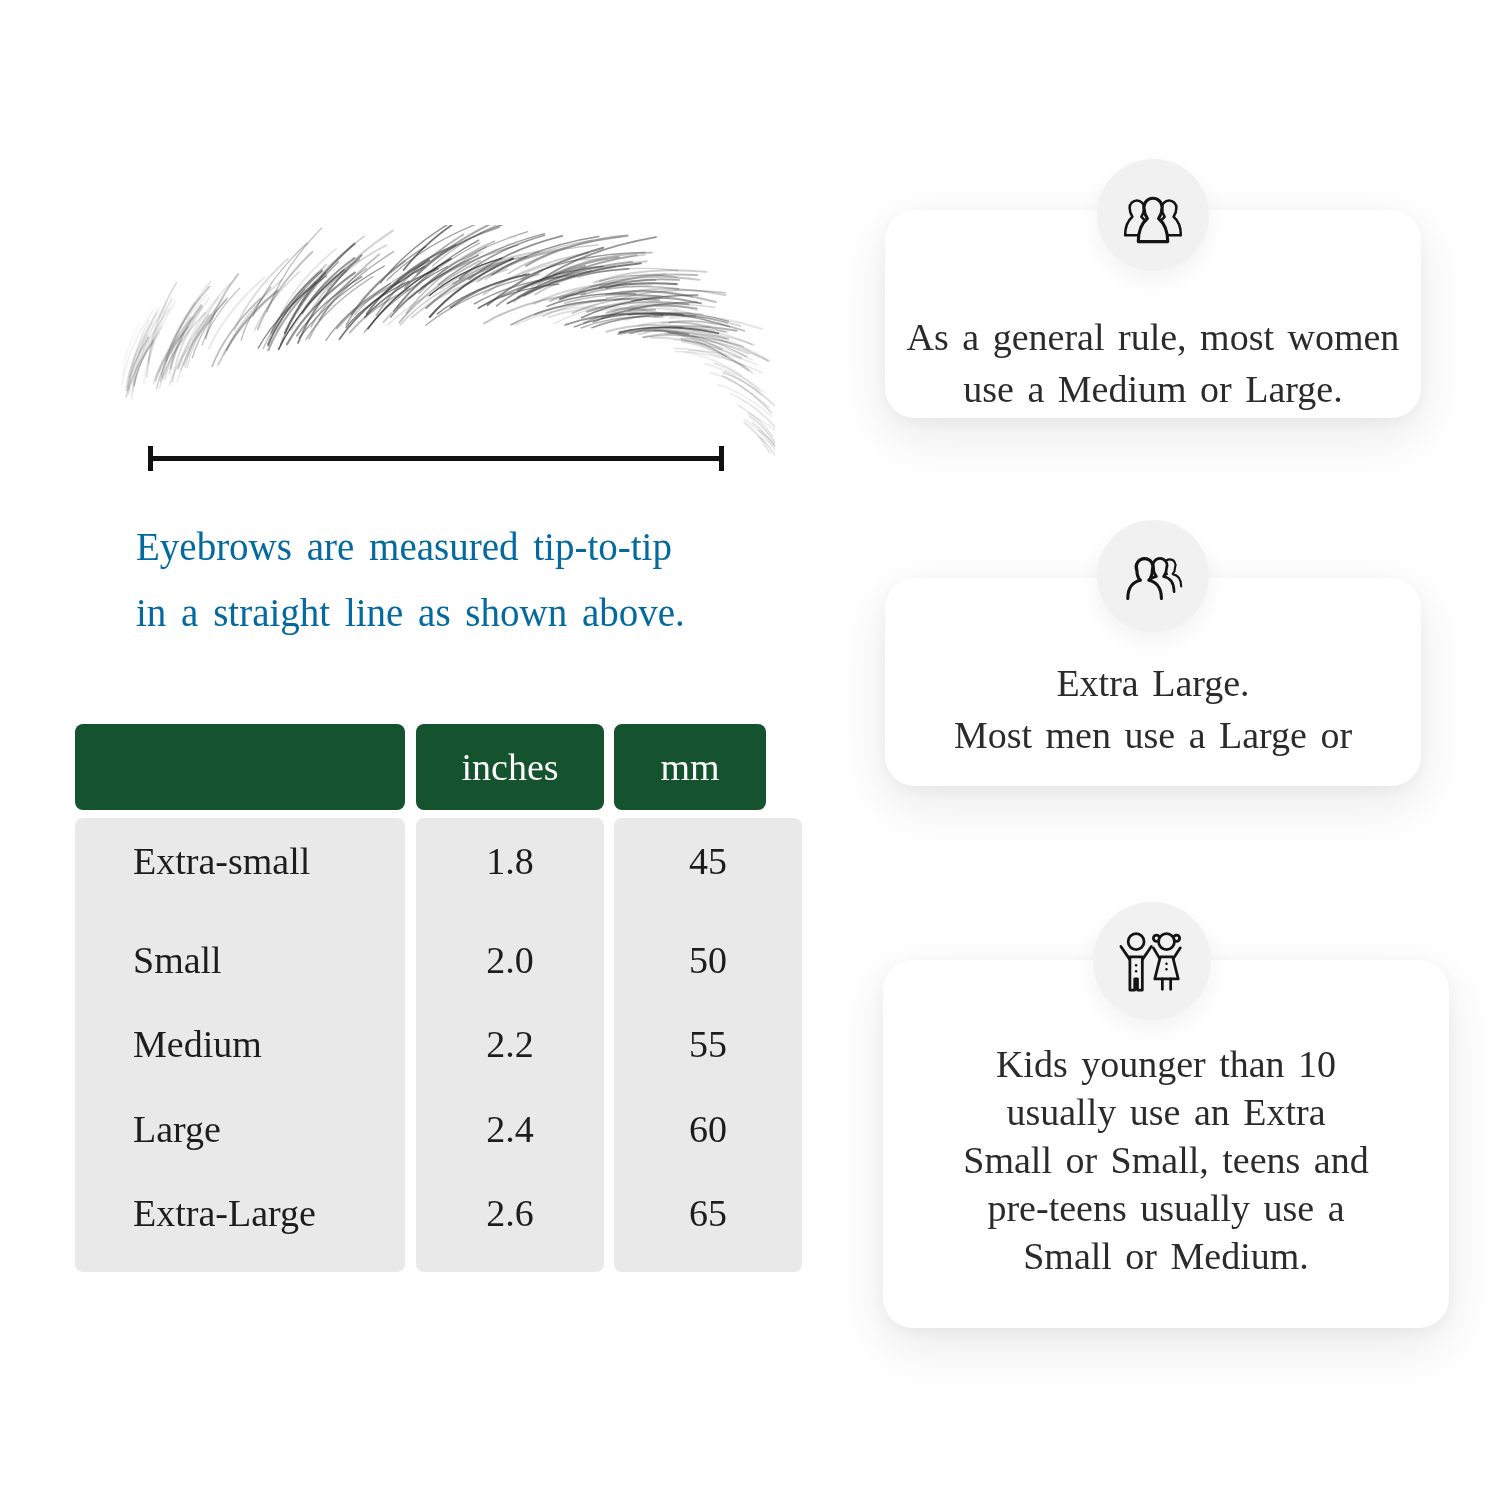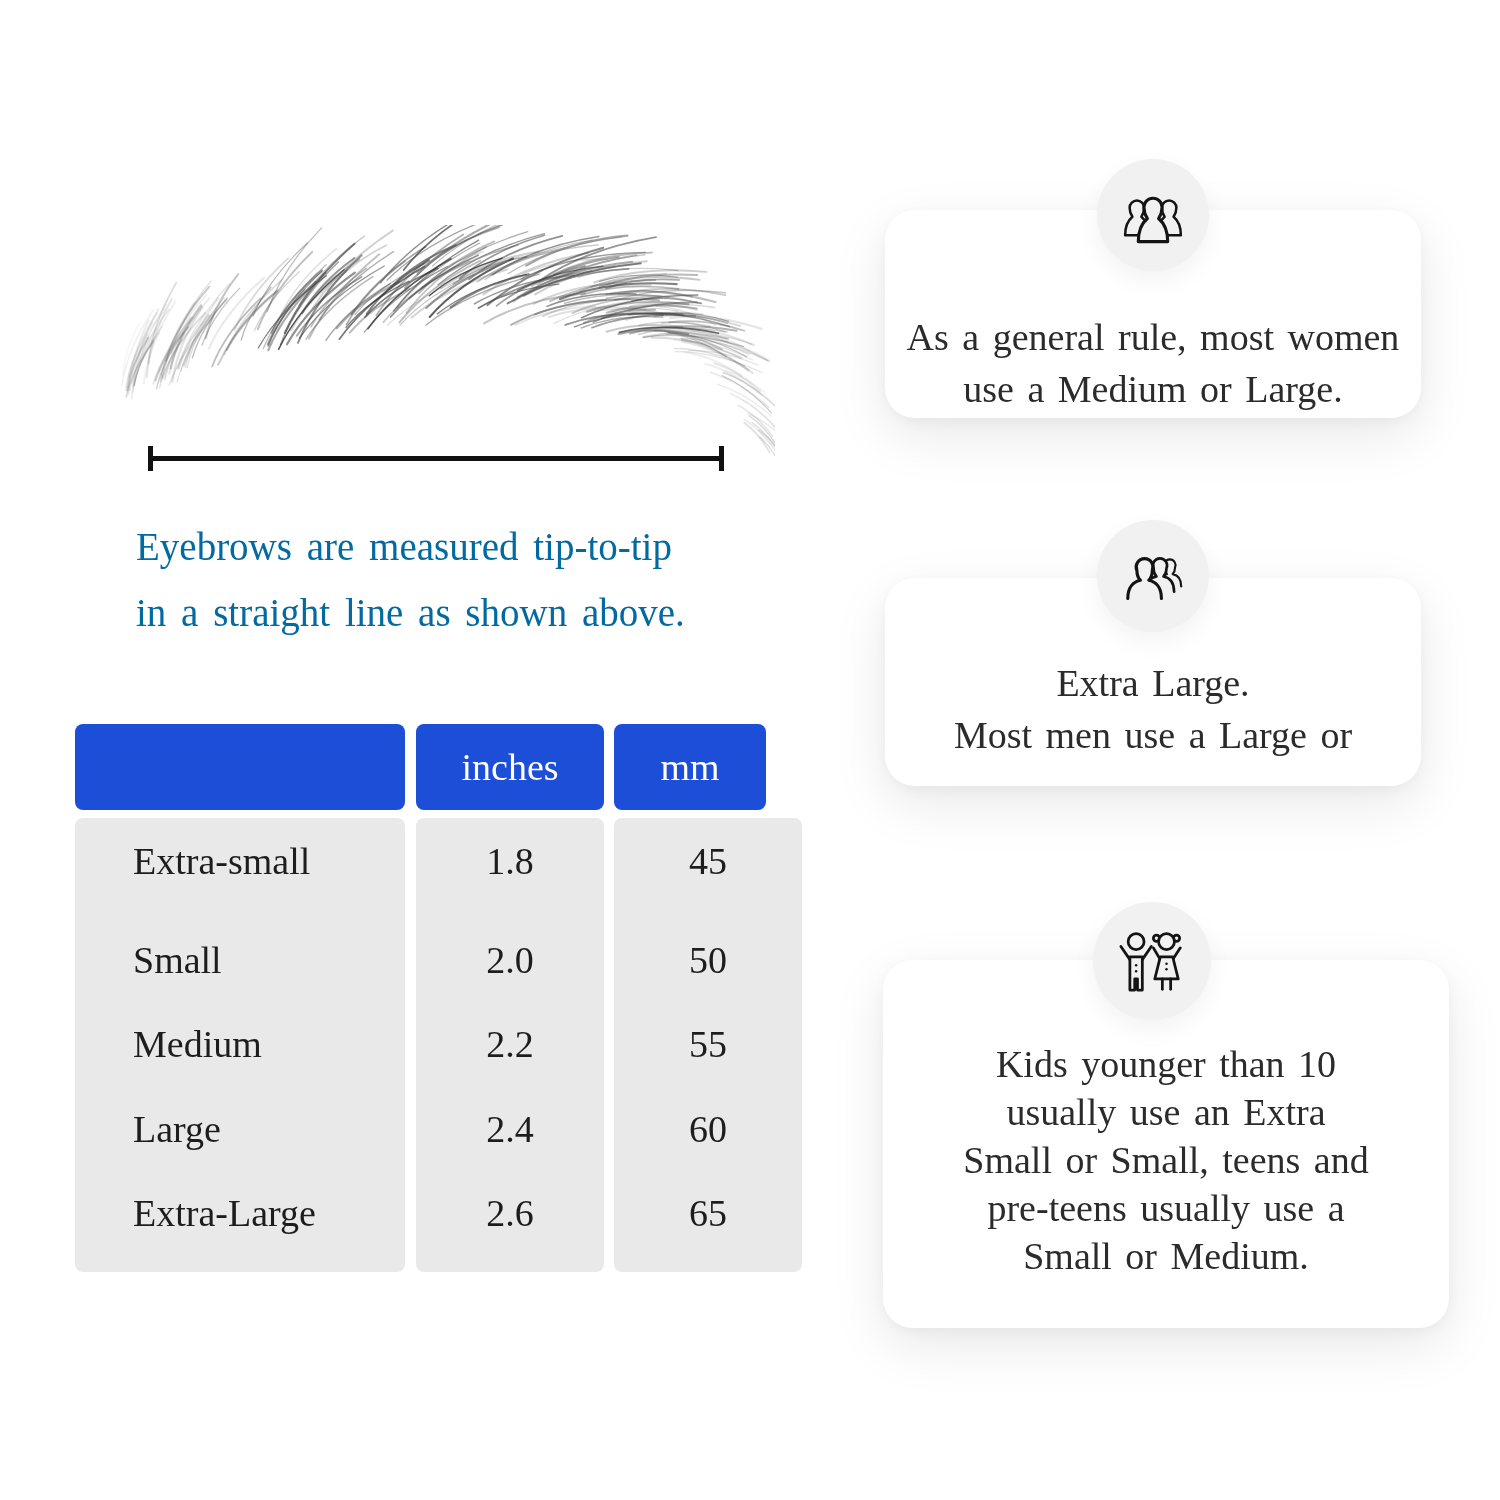--- a/index.html
+++ b/index.html
@@ -9,21 +9,21 @@
   
   #brow-svg{position:absolute;left:105px;top:225px;width:670px;height:235px;}
   .measure-line{position:absolute;left:150px;top:456px;width:572px;height:5px;background:#111;}
   .measure-line .tick{position:absolute;top:-10px;width:5px;height:25px;background:#111;}
   .measure-line .tick.left{left:-2px;}
   .measure-line .tick.right{right:-2px;}
   .caption{position:absolute;left:136px;top:514px;width:640px;font-size:39px;line-height:66px;
            color:#0369a1;word-spacing:5px;}
 
   
-  .th{position:absolute;top:724px;height:86px;background:#1d4ed8;border-radius:8px;
+  .th{position:absolute;top:724px;height:86px;background:#14532d;border-radius:8px;
       display:flex;align-items:center;justify-content:center;color:#fff;font-size:38px;}
   .th.c1{left:75px;width:330px;}
   .th.c2{left:416px;width:188px;}
   .th.c3{left:614px;width:152px;}
   .tb{position:absolute;top:818px;height:454px;background:#e9e9e9;border-radius:8px;}
   .tb.c1{left:75px;width:330px;}
   .tb.c2{left:416px;width:188px;}
   .tb.c3{left:614px;width:188px;}
   .rows{position:absolute;left:75px;top:818px;width:727px;height:454px;}
   .trow{position:absolute;left:0;width:727px;height:86px;font-size:38px;color:#1d1d1d;}

